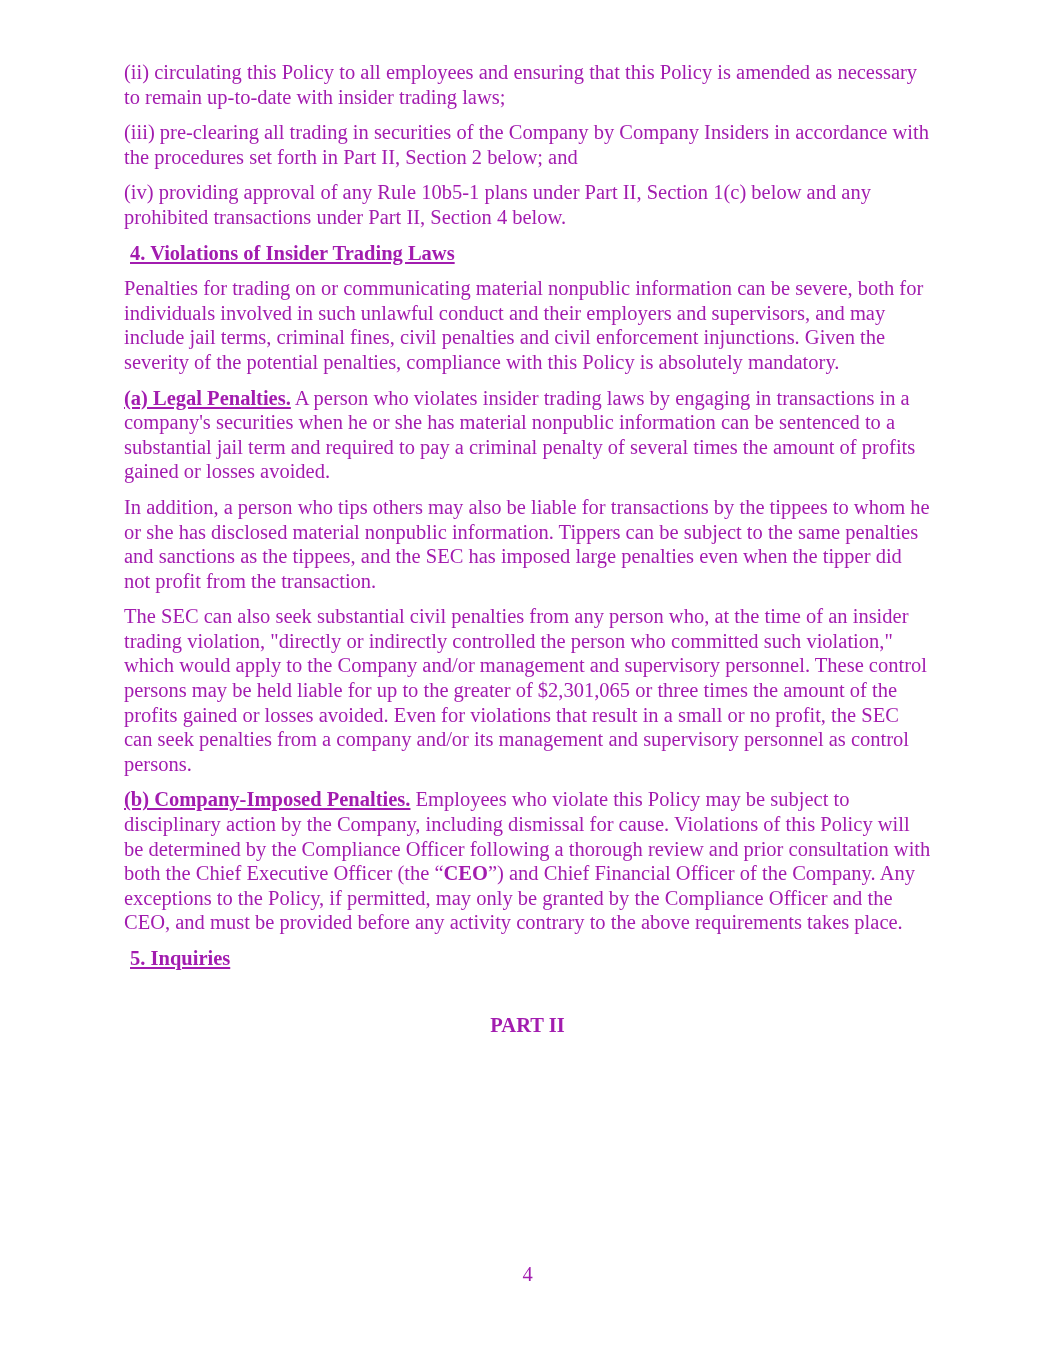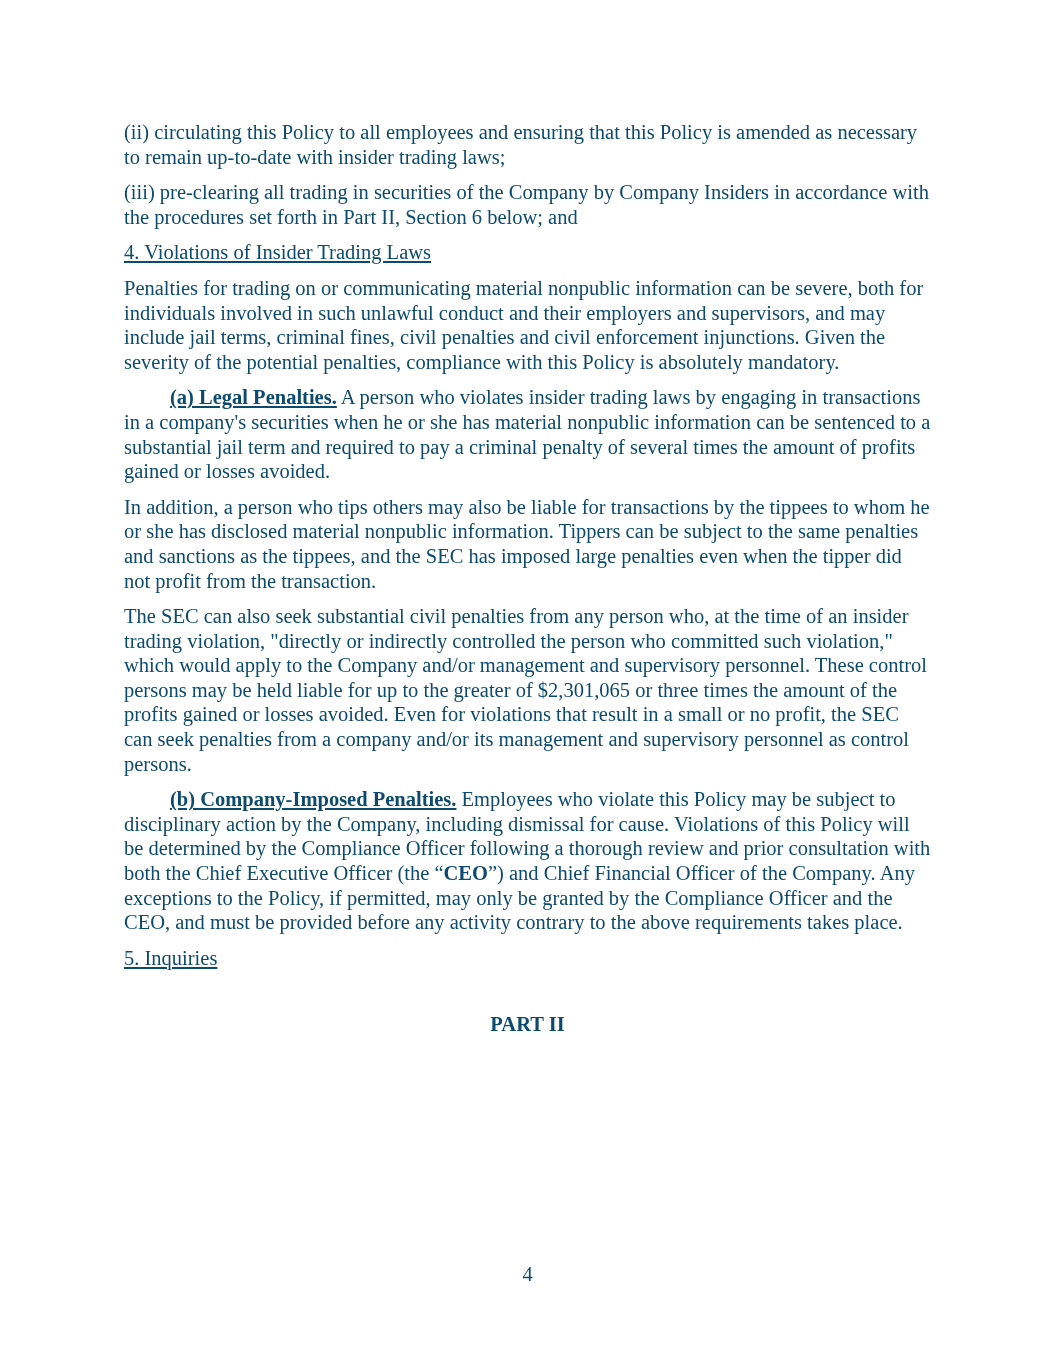--- a/index.html
+++ b/index.html
@@ -6,41 +6,40 @@
     margin: 0;
     padding: 0;
     background: #ffffff;
   }
   .page {
     position: relative;
     width: 1055px;
     height: 1365px;
     background: #ffffff;
     box-sizing: border-box;
-    padding: 120px 124px 0 124px;
+    padding: 60px 124px 0 124px;
     font-family: "Liberation Serif", serif;
     font-size: 20.5px;
     line-height: 1.2;
-    color: #0c4a6e;
+    color: #a21caf;
     overflow: hidden;
   }
   .para {
     margin: 0 0 11px 0;
     text-align: left;
   }
   .heading {
     font-size: 20.5px;
-    font-weight: normal;
+    font-weight: bold;
     text-decoration: underline;
-    margin: 0 0 11px 0;
+    margin: 0 0 11px 6px;
   }
   .lead {
     font-weight: bold;
     text-decoration: underline;
-    margin-left: 46px;
   }
   .bold {
     font-weight: bold;
     text-align: center;
   }
   .part-title {
     text-align: center;
     font-weight: bold;
     margin: 42px 0 0 0;
   }
@@ -52,22 +51,23 @@
     text-align: center;
   }
 </style>
 </head>
 <body>
 
 <div class="page">
 
   <p class="para">(ii) circulating this Policy to all employees and ensuring that this Policy is amended as necessary to remain up-to-date with insider trading laws;</p>
 
-  <p class="para">(iii) pre-clearing all trading in securities of the Company by Company Insiders in accordance with the procedures set forth in Part II, Section 6 below; and</p>
+  <p class="para">(iii) pre-clearing all trading in securities of the Company by Company Insiders in accordance with the procedures set forth in Part II, Section 2 below; and</p>
 
+  <p class="para">(iv) providing approval of any Rule 10b5-1 plans under Part II, Section 1(c) below and any prohibited transactions under Part II, Section 4 below.</p>
 
 
   <p class="heading">4. Violations of Insider Trading Laws</p>
 
   <p class="para">Penalties for trading on or communicating material nonpublic information can be severe, both for individuals involved in such unlawful conduct and their employers and supervisors, and may include jail terms, criminal fines, civil penalties and civil enforcement injunctions. Given the severity of the potential penalties, compliance with this Policy is absolutely mandatory.</p>
 
   <p class="para"><span class="lead">(a) Legal Penalties.</span><span> A person who violates insider trading laws by engaging in transactions in a company's securities when he or she has material nonpublic information can be sentenced to a substantial jail term and required to pay a criminal penalty of several times the amount of profits gained or losses avoided.</span></p>
 
   <p class="para">In addition, a person who tips others may also be liable for transactions by the tippees to whom he or she has disclosed material nonpublic information. Tippers can be subject to the same penalties and sanctions as the tippees, and the SEC has imposed large penalties even when the tipper did not profit from the transaction.</p>
 

